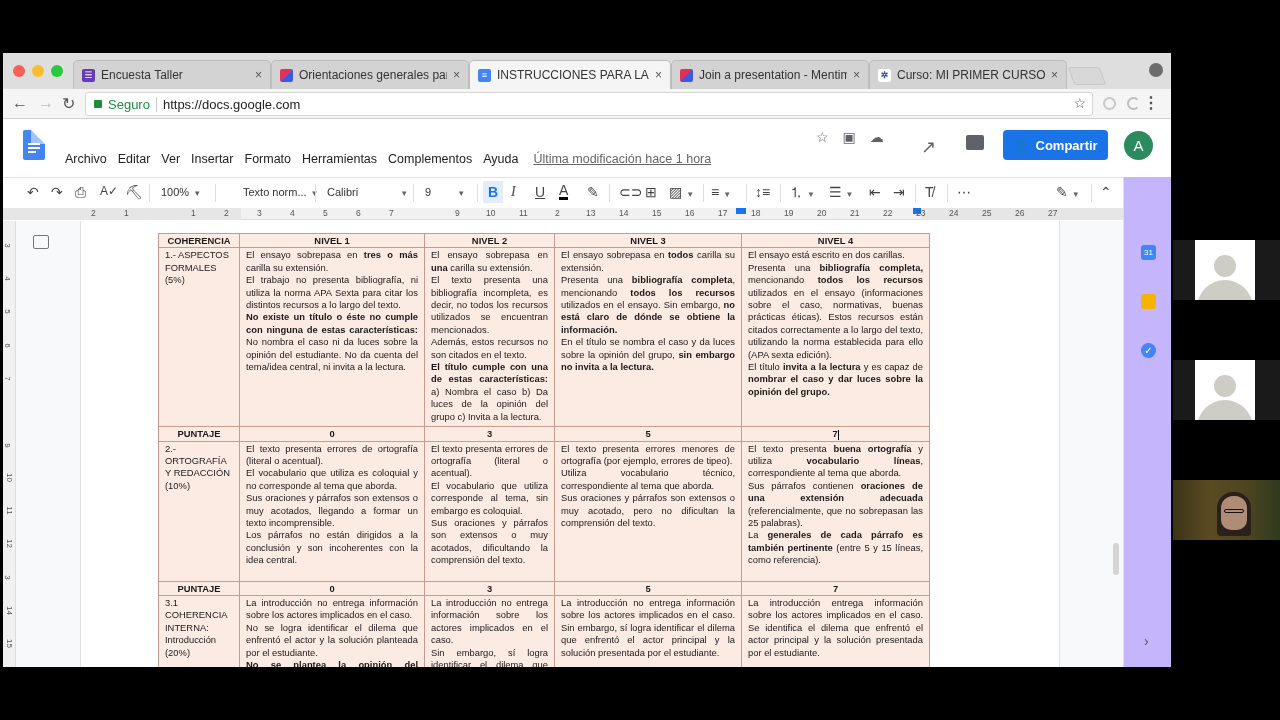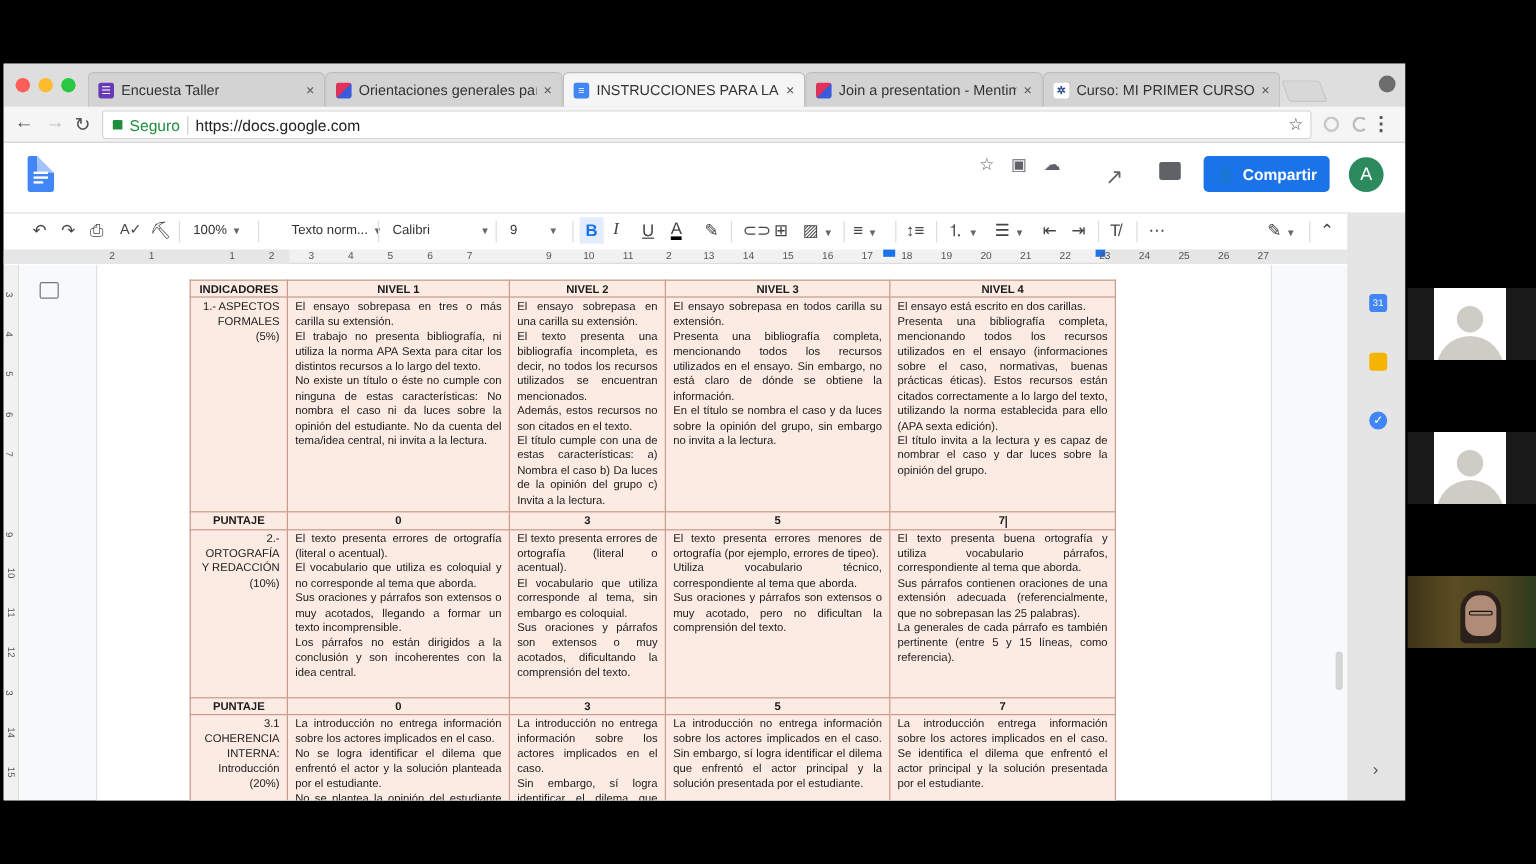--- a/index.html
+++ b/index.html
@@ -64,26 +64,26 @@
   .vruler { position: absolute; left: 0; top: 168px; width: 13px; height: 446px; background: #f1f1f1; border-right: 1px solid #ddd; font-size: 8px; color: #555; }
   .vruler span { position: absolute; left: 2px; transform: rotate(90deg); }
   .canvas { position: absolute; left: 13px; top: 168px; width: 1107px; height: 446px; background: #f8f9fa; }
   .outline-icon { position: absolute; left: 17px; top: 14px; width: 16px; height: 14px; border: 1.5px solid #777; border-radius: 2px; }
   .page { position: absolute; left: 64px; top: 0; width: 980px; height: 446px; background: #fff; border-left: 1px solid #e0e0e0; border-right: 1px solid #e0e0e0; }
 
   
   .rubric { position: absolute; left: 77px; top: 12px; border-collapse: collapse; font-size: 9.4px; line-height: 12.4px; color: #1a1a1a; background: #fcebe3; table-layout: fixed; font-family: "Liberation Sans", sans-serif; }
   .rubric td { border: 1px solid #c99b8e; vertical-align: top; padding: 1px 6px 3px 6px; text-align: justify; }
   .rubric td.hd { font-weight: bold; text-align: center; padding-top: 1px; padding-bottom: 0; }
-  .rubric td.ind { text-align: right; }
-  .rubric b { font-weight: normal; }
+  .rubric td.ind { text-align: left; }
+  .rubric b { font-weight: bold; }
   .cursor-bar { display: inline-block; width: 1px; height: 10px; background: #000; vertical-align: middle; }
 
   
-  .sidepanel { position: absolute; left: 1120px; top: 124px; width: 48px; height: 490px; background: #e5e5e5; border-left: 1px solid #e0e0e0; }
+  .sidepanel { position: absolute; left: 1120px; top: 124px; width: 48px; height: 490px; background: #c4b5fd; border-left: 1px solid #e0e0e0; }
   .sp-icon { position: absolute; left: 17px; width: 15px; height: 15px; border-radius: 3px; }
   .scrollbar { position: absolute; left: 1110px; top: 490px; width: 6px; height: 32px; background: #d5d5d5; border-radius: 3px; }
 
   
   .video { position: absolute; left: 1173px; width: 107px; height: 60px; background: #1a1a1a; }
   .video .frame { position: absolute; left: 22px; top: 0; width: 60px; height: 60px; background: #fff; overflow: hidden; }
   .video .head { position: absolute; left: 19px; top: 15px; width: 22px; height: 22px; border-radius: 50%; background: #cdcdc6; }
   .video .body { position: absolute; left: 2px; top: 40px; width: 56px; height: 28px; border-radius: 28px 28px 0 0; background: #cdcdc6; }
   .video.cam { background: linear-gradient(90deg, #3d3417 0%, #5a4b22 35%, #4d4520 70%, #2f3a1e 100%); }
   .cam .face { position: absolute; left: 48px; top: 16px; width: 26px; height: 34px; border-radius: 12px 12px 10px 10px; background: #b08b76; }
@@ -149,20 +149,31 @@
   <div class="docs-header">
     <div class="docs-logo">
       <i style="top:13px"></i>
         <i style="top:17px"></i>
         <i style="top:21px;width:8px"></i>
     </div>
     <div class="title-icons">
       <span>☆</span>
       <span>▣</span>
       <span>☁</span>
+    </div>
+    <div class="menubar">
+      <span>Archivo</span>
+      <span>Editar</span>
+      <span>Ver</span>
+      <span>Insertar</span>
+      <span>Formato</span>
+      <span>Herramientas</span>
+      <span>Complementos</span>
+      <span>Ayuda</span>
+      <span class="lastmod">Última modificación hace 1 hora</span>
     </div>
     <span class="trend">↗</span>
     <span class="comment-btn"></span>
     <div class="share-btn">
       <span>👤</span>
       <span>Compartir</span>
     </div>
     <div class="avatar">A</div>
   </div>
 
@@ -264,21 +275,21 @@
       <table class="rubric" id="rubric">
         <colgroup>
           <col style="width:81px">
             <col style="width:185px">
             <col style="width:130px">
             <col style="width:187px">
             <col style="width:188px">
         </colgroup>
         <tbody id="rubric-body">
             <tr>
-              <td class="hd">INDICADORES</td>
+              <td class="hd">COHERENCIA</td>
               <td class="hd">NIVEL 1</td>
               <td class="hd">NIVEL 2</td>
               <td class="hd">NIVEL 3</td>
               <td class="hd">NIVEL 4</td>
             </tr>
             <tr style="height: 170px;">
               <td class="ind">1.- ASPECTOS FORMALES (5%)</td>
               <td>El ensayo sobrepasa en <b>tres o más</b> carilla su extensión.<br>El trabajo no presenta bibliografía, ni utiliza la norma APA Sexta para citar los distintos recursos a lo largo del texto.<br><b>No existe un título o éste no cumple con ninguna de estas características:</b> No nombra el caso ni da luces sobre la opinión del estudiante. No da cuenta del tema/idea central, ni invita a la lectura.</td>
               <td>El ensayo sobrepasa en <b>una</b> carilla su extensión.<br>El texto presenta una bibliografía incompleta, es decir, no todos los recursos utilizados se encuentran mencionados.<br>Además, estos recursos no son citados en el texto.<br><b>El título cumple con una de estas características:</b> a) Nombra el caso b) Da luces de la opinión del grupo c) Invita a la lectura.</td>
               <td>El ensayo sobrepasa en <b>todos</b> carilla su extensión.<br>Presenta una <b>bibliografía completa</b>, mencionando <b>todos los recursos</b> utilizados en el ensayo. Sin embargo, <b>no está claro de dónde se obtiene la información.</b><br>En el título se nombra el caso y da luces sobre la opinión del grupo, <b>sin embargo no invita a la lectura.</b></td>
@@ -289,21 +300,21 @@
               <td class="hd">0</td>
               <td class="hd">3</td>
               <td class="hd">5</td>
               <td class="hd">7<span class="cursor-bar"></span></td>
             </tr>
             <tr style="height: 140px;">
               <td class="ind">2.- ORTOGRAFÍA Y REDACCIÓN (10%)</td>
               <td>El texto presenta errores de ortografía (literal o acentual).<br>El vocabulario que utiliza es coloquial y no corresponde al tema que aborda.<br>Sus oraciones y párrafos son extensos o muy acotados, llegando a formar un texto incomprensible.<br>Los párrafos no están dirigidos a la conclusión y son incoherentes con la idea central.</td>
               <td>El texto presenta errores de ortografía (literal o acentual).<br>El vocabulario que utiliza corresponde al tema, sin embargo es coloquial.<br>Sus oraciones y párrafos son extensos o muy acotados, dificultando la comprensión del texto.</td>
               <td>El texto presenta errores menores de ortografía (por ejemplo, errores de tipeo).<br>Utiliza vocabulario técnico, correspondiente al tema que aborda.<br>Sus oraciones y párrafos son extensos o muy acotado, pero no dificultan la comprensión del texto.</td>
-              <td>El texto presenta <b>buena ortografía</b> y utiliza <b>vocabulario párrafos</b>, correspondiente al tema que aborda.<br>Sus párrafos contienen <b>oraciones de una extensión adecuada</b> (referencialmente, que no sobrepasan las 25 palabras).<br>La <b>generales de cada párrafo es también pertinente</b> (entre 5 y 15 líneas, como referencia).</td>
+              <td>El texto presenta <b>buena ortografía</b> y utiliza <b>vocabulario líneas</b>, correspondiente al tema que aborda.<br>Sus párrafos contienen <b>oraciones de una extensión adecuada</b> (referencialmente, que no sobrepasan las 25 palabras).<br>La <b>generales de cada párrafo es también pertinente</b> (entre 5 y 15 líneas, como referencia).</td>
             </tr>
             <tr>
               <td class="hd">PUNTAJE</td>
               <td class="hd">0</td>
               <td class="hd">3</td>
               <td class="hd">5</td>
               <td class="hd">7</td>
             </tr>
             <tr>
               <td class="ind">3.1 COHERENCIA INTERNA: Introducción (20%)</td>

